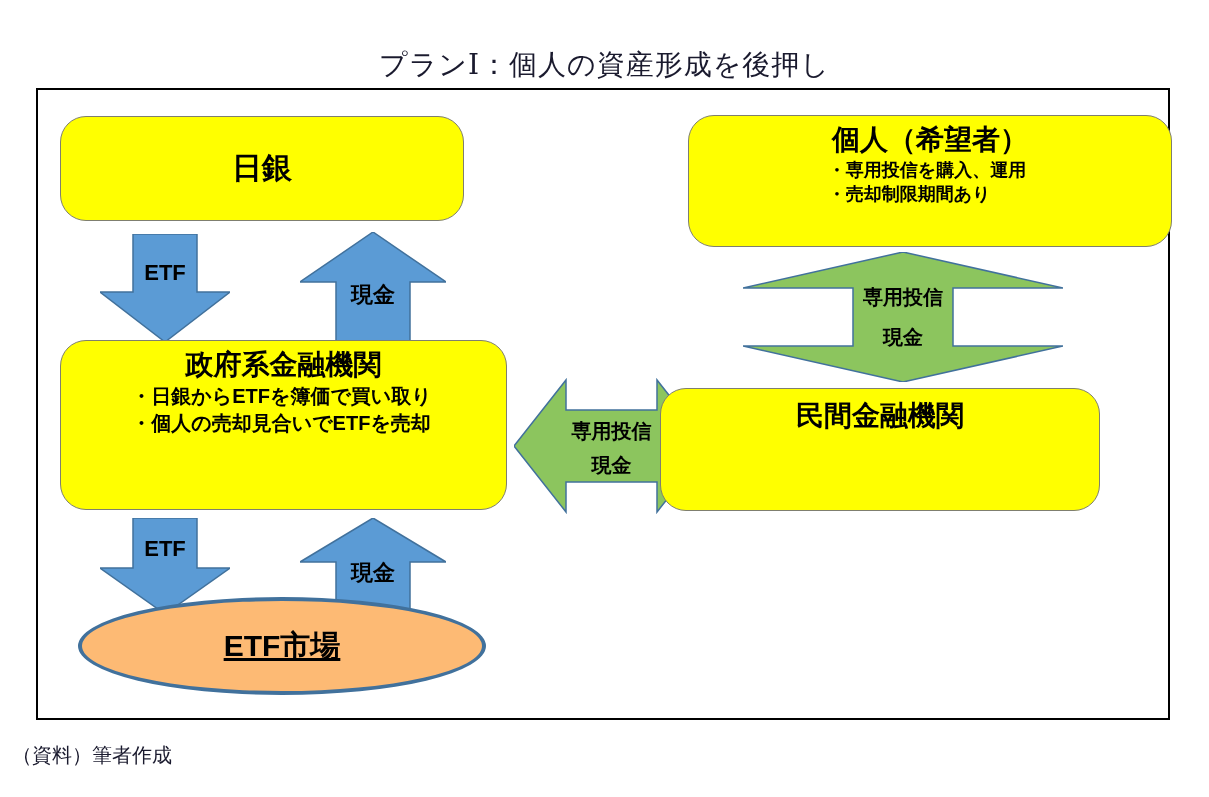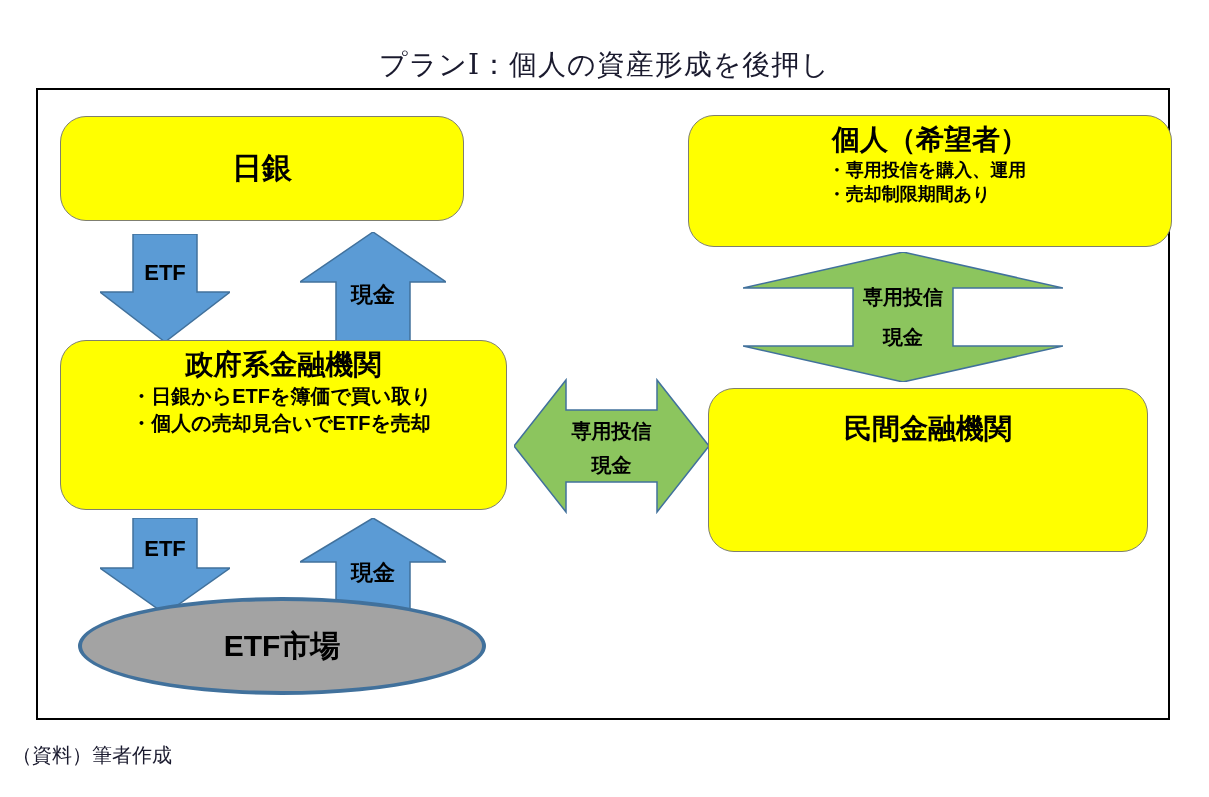--- a/index.html
+++ b/index.html
@@ -84,38 +84,39 @@
 
   #box-gov {
     left: 60px; top: 340px; width: 447px; height: 170px;
     padding-top: 8px;
   }
   #box-gov .hd { font-size: 28px; }
   #box-gov .bl { font-size: 20px; line-height: 1.36; }
   #box-gov .bullets { margin-top: 2px; margin-left: -4px; }
 
   #box-private {
-    left: 708px; top: 388px; width: 440px; height: 164px;
-    padding-top: 24px;
+    left: 660px; top: 388px; width: 440px; height: 123px;
+    padding-top: 11px;
   }
   #box-private .hd { font-size: 28px; }
   #box-private .bl { font-size: 20px; line-height: 1.4; }
   #box-private .bullets { margin-top: 4px; margin-left: -4px; }
 
   
   #ellipse-etf {
     position: absolute;
     left: 78px; top: 597px;
     width: 408px; height: 98px;
     border: 4px solid #41719C;
     border-radius: 50%;
-    background: #a3a3a3;
+    background: #fdba74;
     box-sizing: border-box;
     display: flex; align-items: center; justify-content: center;
     z-index: 4;
+    text-decoration: underline;
   }
   #ellipse-etf .hd {
     font-weight: bold; font-size: 30px; color: #000;
     white-space: nowrap; letter-spacing: 0px;
   }
 
   
   .arrow { position: absolute; z-index: 2; }
   .arrow svg { display: block; width: 100%; height: 100%; }
   .arrow .alabel {

